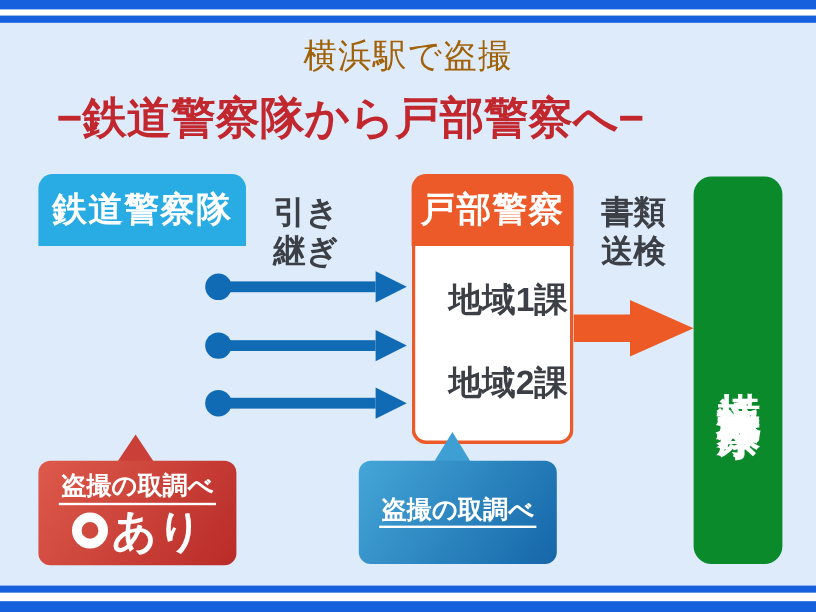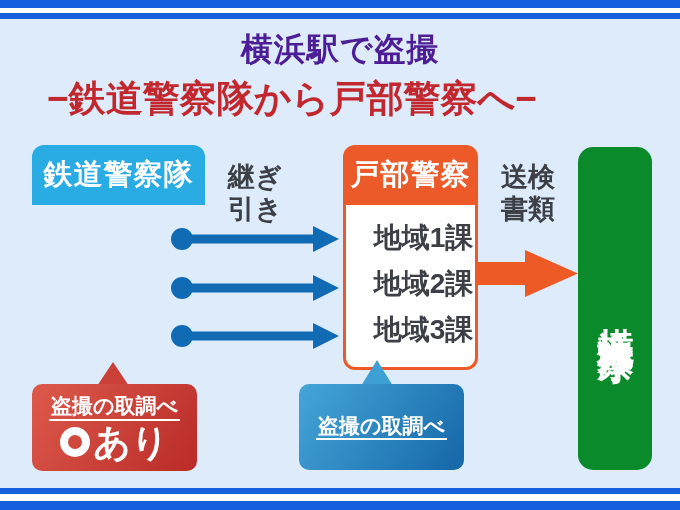--- a/index.html
+++ b/index.html
@@ -9,21 +9,21 @@
   
   .bar { position:absolute; left:0; width:680px; }
   .bar-top-1 { top:0; height:8px; background:#1760dd; }
   .bar-top-2 { top:8px; height:5px; background:#ffffff; }
   .bar-top-3 { top:13px; height:6px; background:#1760dd; }
   .bar-bot-1 { top:488px; height:6px; background:#1760dd; }
   .bar-bot-2 { top:494px; height:7px; background:#ffffff; }
   .bar-bot-3 { top:501px; height:9px; background:#1760dd; }
 
   .title { position:absolute; top:28px; left:0; width:680px; text-align:center;
-           font-size:32px; font-weight:700; color:#4c1d95; letter-spacing:1px; }
+           font-size:28px; font-weight:400; color:#a16207; letter-spacing:1px; }
   .subtitle { position:absolute; top:74px; left:0; width:584px; text-align:center;
               font-size:37px; font-weight:900; color:#c2272e; letter-spacing:0px; white-space:nowrap; }
 
   
   .org-box { position:absolute; top:145px; width:173px; height:225px; display:flex; flex-direction:column; }
   .org-left { left:32px; }
   .org-right { left:305px;padding-left:38px; }
   .org-head { height:60px; display:flex; align-items:center; justify-content:center;
               border-radius:12px 12px 0 0; color:#ffffff; font-size:29px; font-weight:900; letter-spacing:1px; }
   .org-left .org-head { background:#29abe3; }
@@ -84,52 +84,51 @@
   <div class="bar bar-top-3"></div>
 
   <div class="title">横浜駅で盗撮</div>
   <div class="subtitle">−鉄道警察隊から戸部警察へ−</div>
 
   <div class="org-box org-left">
     <div class="org-head">鉄道警察隊</div>
   </div>
 
   <div class="gap-label gap-handover">
+    <div>引き</div>
     <div>継ぎ</div>
-    <div>引き</div>
   </div>
 
   <div class="org-box org-right">
     <div class="org-head">戸部警察</div>
     <div class="org-body">
       <div class="org-item">地域1課</div>
       <div class="org-item">地域2課</div>
-      <div class="org-item">地域3課</div>
     </div>
   </div>
 
   <svg class="arrow-svg arrow-1" viewBox="0 0 170 30">
     <circle cx="12" cy="15" r="11" fill="#106ab4"></circle>
     <rect x="12" y="10.5" width="131" height="9" fill="#106ab4"></rect>
     <polygon points="143,2 169,15 143,28" fill="#106ab4"></polygon>
   </svg>
   <svg class="arrow-svg arrow-2" viewBox="0 0 170 30">
     <circle cx="12" cy="15" r="11" fill="#106ab4"></circle>
     <rect x="12" y="10.5" width="131" height="9" fill="#106ab4"></rect>
     <polygon points="143,2 169,15 143,28" fill="#106ab4"></polygon>
   </svg>
   <svg class="arrow-svg arrow-3" viewBox="0 0 170 30">
     <circle cx="12" cy="15" r="11" fill="#106ab4"></circle>
     <rect x="12" y="10.5" width="131" height="9" fill="#106ab4"></rect>
     <polygon points="143,2 169,15 143,28" fill="#106ab4"></polygon>
   </svg>
 
   <div class="gap-label gap-referral">
+    <div>書類</div>
     <div>送検</div>
-    <div>書類</div>
   </div>
   <svg class="big-arrow" viewBox="0 0 100 50">
     <polygon points="0,14 47,14 47,2 100,25.5 47,49 47,37 0,37" fill="#ee5a26"></polygon>
   </svg>
 
   <div class="pros-box">
     <div class="pros-text">横浜地方検察庁</div>
   </div>
 
   <div class="pointer pointer-red"></div>

